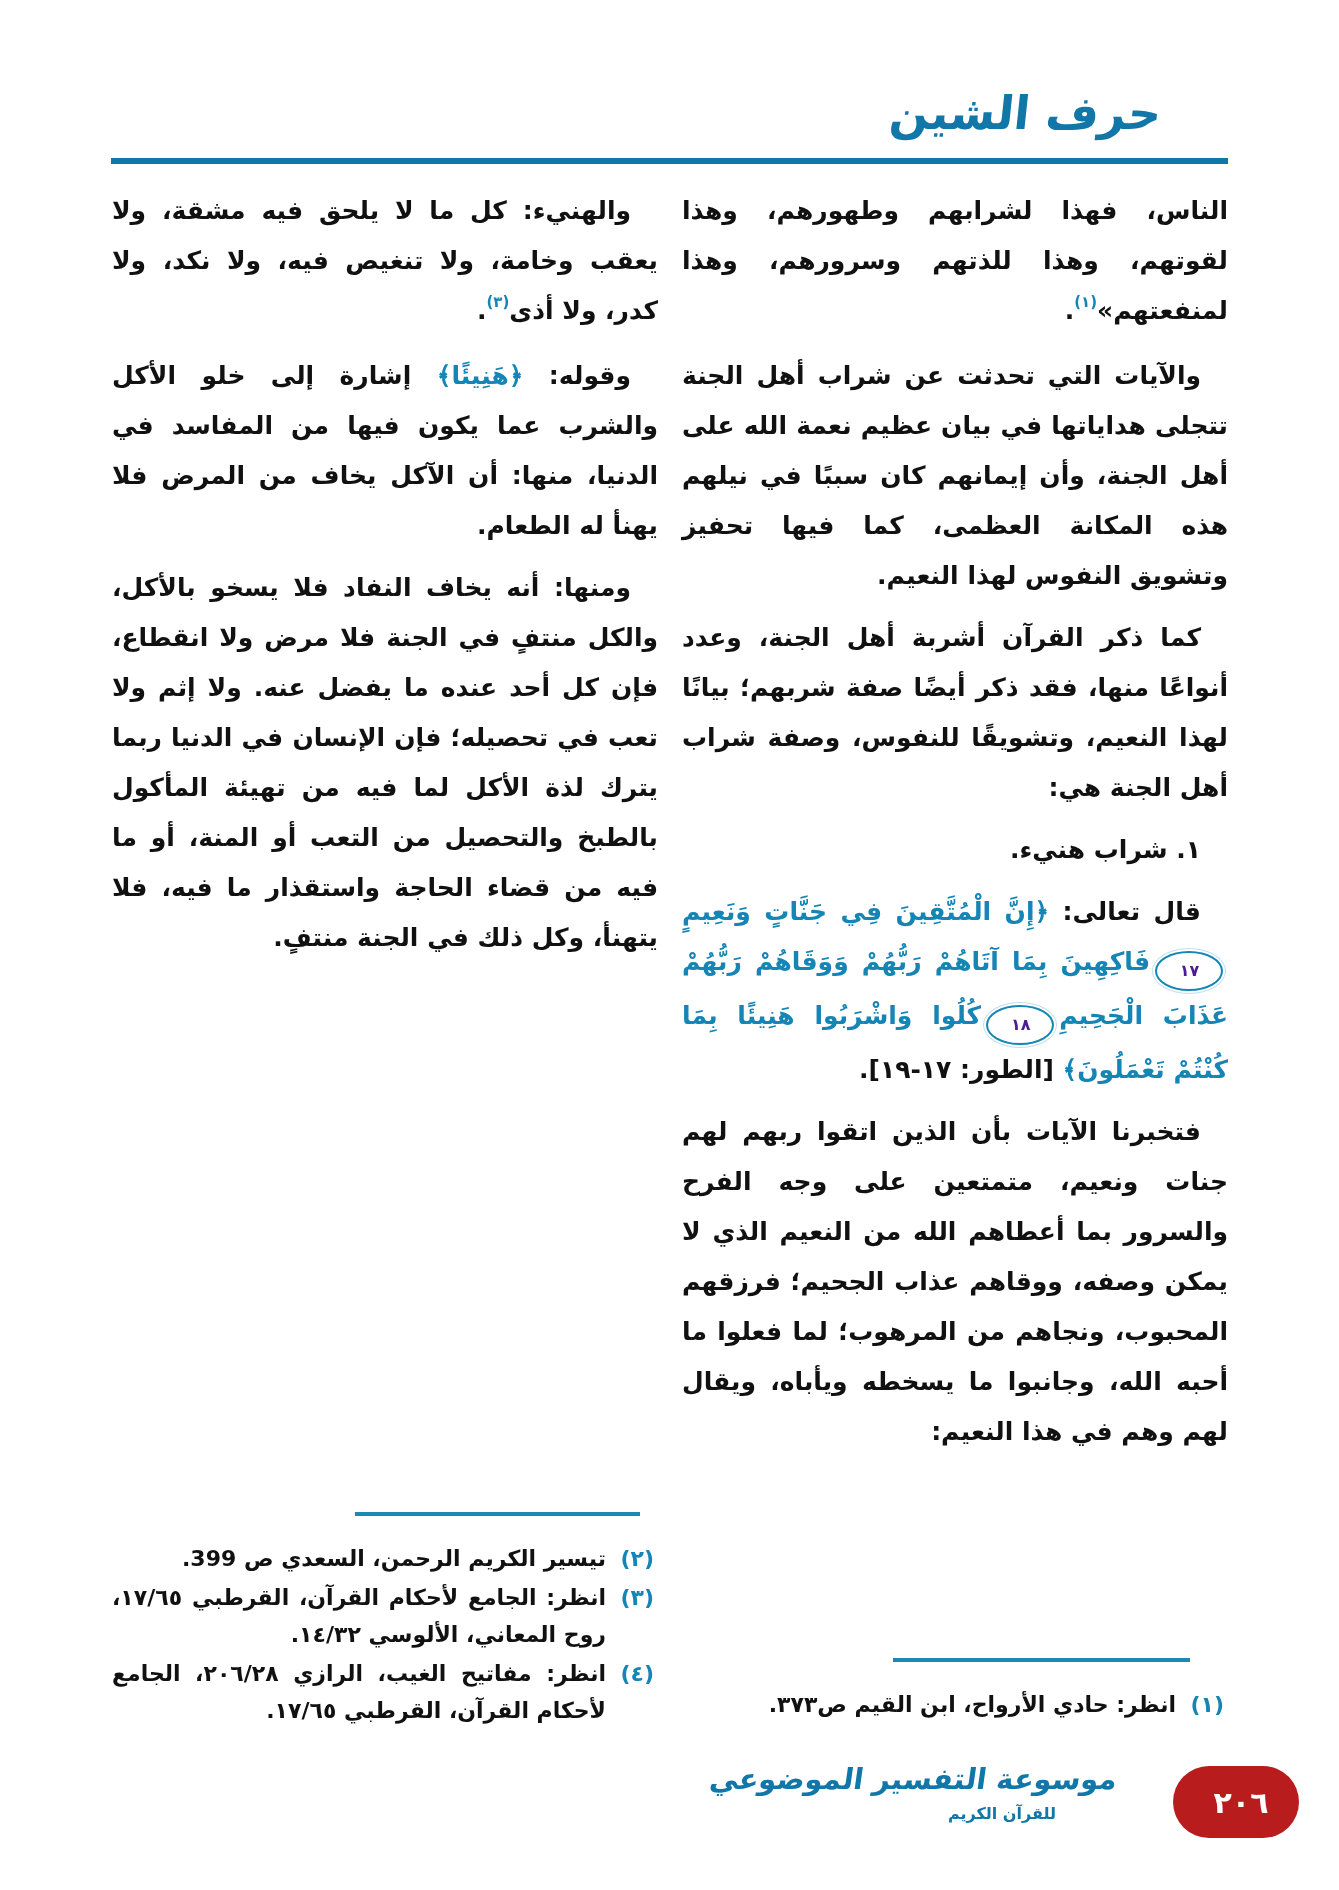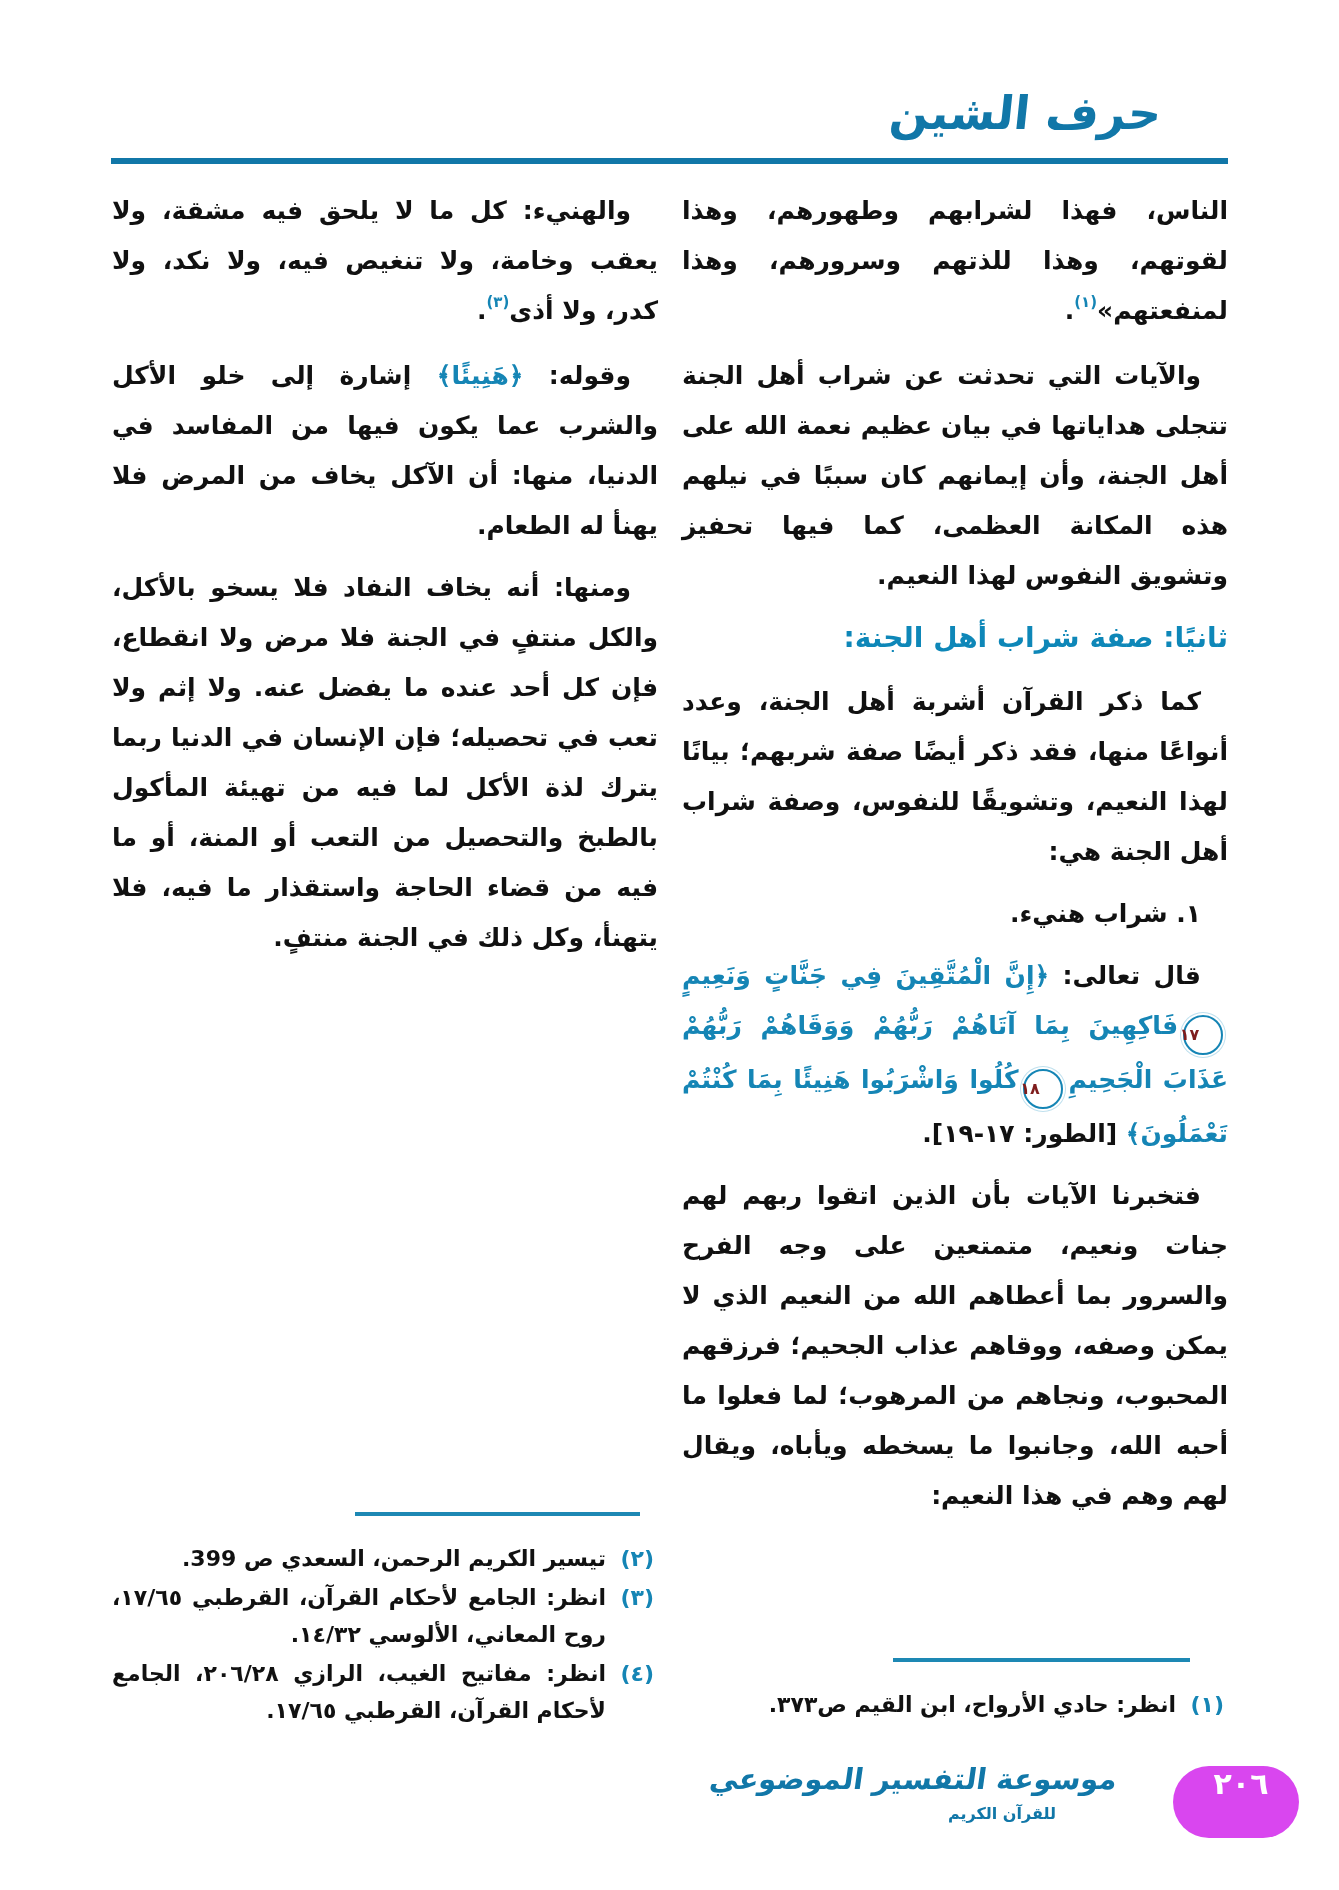--- a/index.html
+++ b/index.html
@@ -40,23 +40,24 @@
   }
   .section-heading{
     color:#0e87b8;font-size:28px;font-weight:bold;
     margin:6px 0 14px 0;text-indent:0;
   }
   .list-line{text-indent:27px;margin:0 0 12px 0;}
   .quran{color:#1585b5;font-weight:bold;}
   .ayah-circle{
     display:inline-flex;align-items:center;justify-content:center;
     width:36px;height:36px;border:2px solid #1585b5;border-radius:50%;
-    font-size:16px;line-height:1;color:#7f1d1d;
+    font-size:16px;line-height:1;color:#4c1d95;
     margin:0 5px;vertical-align:-6px;
     box-shadow:0 0 0 2px #ffffff, 0 0 0 3px #bfe0ee;
+    padding-left:28px;
   }
   .verse-ref{color:#111111;}
   
   .fn-rule{
     position:absolute;height:4px;background:#1d88b4;
   }
   .fn-rule-left{top:1512px;right:699px;width:285px;}
   .fn-rule-right{top:1658px;right:149px;width:297px;}
   .footnotes{
     position:absolute;width:546px;
@@ -75,41 +76,40 @@
   .logo-main{
     font-size:29px;font-weight:bold;
     transform:skewX(-8deg);
     letter-spacing:-1px;
     white-space:nowrap;
   }
   .logo-sub{font-size:16px;font-weight:bold;margin-top:8px;}
   .page-pill{
     position:absolute;top:1766px;right:40px;
     width:116px;height:72px;border-radius:36px;
-    background:#d946ef;
-    display:flex;justify-content:center;
+    background:#b91c1c;
+    display:flex;align-items:center;justify-content:center;
     color:#ffffff;font-size:30px;font-weight:bold;
     letter-spacing:10px;
     padding-left:10px;
   }
 </style>
 </head>
 <body>
 
 <div class="page">
 
   <div class="page-title">حرف الشين</div>
   <div class="header-rule"></div>
 
   <div class="col col-right">
     <p class="para"><span>الناس، فهذا لشرابهم وطهورهم، وهذا لقوتهم، وهذا للذتهم وسرورهم، وهذا لمنفعتهم»</span><span class="fn-sup">(١)</span><span>.</span></p>
 
     <p class="para indent">والآيات التي تحدثت عن شراب أهل الجنة تتجلى هداياتها في بيان عظيم نعمة الله على أهل الجنة، وأن إيمانهم كان سببًا في نيلهم هذه المكانة العظمى، كما فيها تحفيز وتشويق النفوس لهذا النعيم.</p>
 
-    <h2 class="section-heading">ثانيًا: صفة شراب أهل الجنة:</h2>
 
     <p class="para indent">كما ذكر القرآن أشربة أهل الجنة، وعدد أنواعًا منها، فقد ذكر أيضًا صفة شربهم؛ بيانًا لهذا النعيم، وتشويقًا للنفوس، وصفة شراب أهل الجنة هي:</p>
 
     <p class="list-line">١. شراب هنيء.</p>
 
     <p class="para indent"><span>قال تعالى: </span><span class="quran">﴿</span><span class="quran">إِنَّ الْمُتَّقِينَ فِي جَنَّاتٍ وَنَعِيمٍ</span><span class="ayah-circle">١٧</span><span class="quran">فَاكِهِينَ بِمَا آتَاهُمْ رَبُّهُمْ وَوَقَاهُمْ رَبُّهُمْ عَذَابَ الْجَحِيمِ</span><span class="ayah-circle">١٨</span><span class="quran">كُلُوا وَاشْرَبُوا هَنِيئًا بِمَا كُنْتُمْ تَعْمَلُونَ</span><span class="quran">﴾</span><span class="verse-ref"> [الطور: ١٧-١٩].</span></p>
 
     <p class="para indent">فتخبرنا الآيات بأن الذين اتقوا ربهم لهم جنات ونعيم، متمتعين على وجه الفرح والسرور بما أعطاهم الله من النعيم الذي لا يمكن وصفه، ووقاهم عذاب الجحيم؛ فرزقهم المحبوب، ونجاهم من المرهوب؛ لما فعلوا ما أحبه الله، وجانبوا ما يسخطه ويأباه، ويقال لهم وهم في هذا النعيم:</p>
   </div>
 

